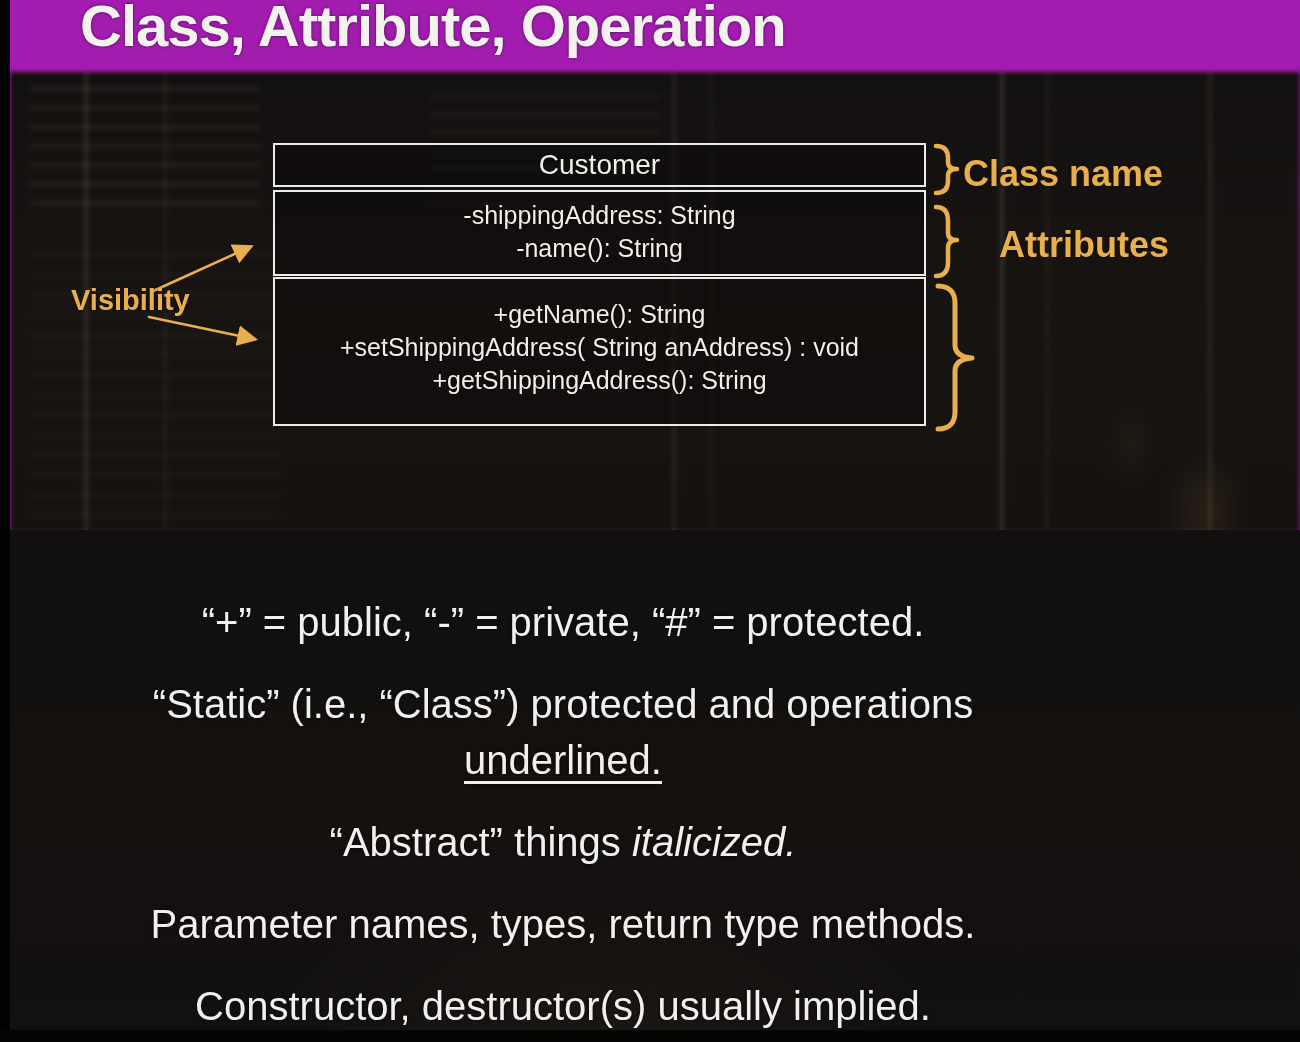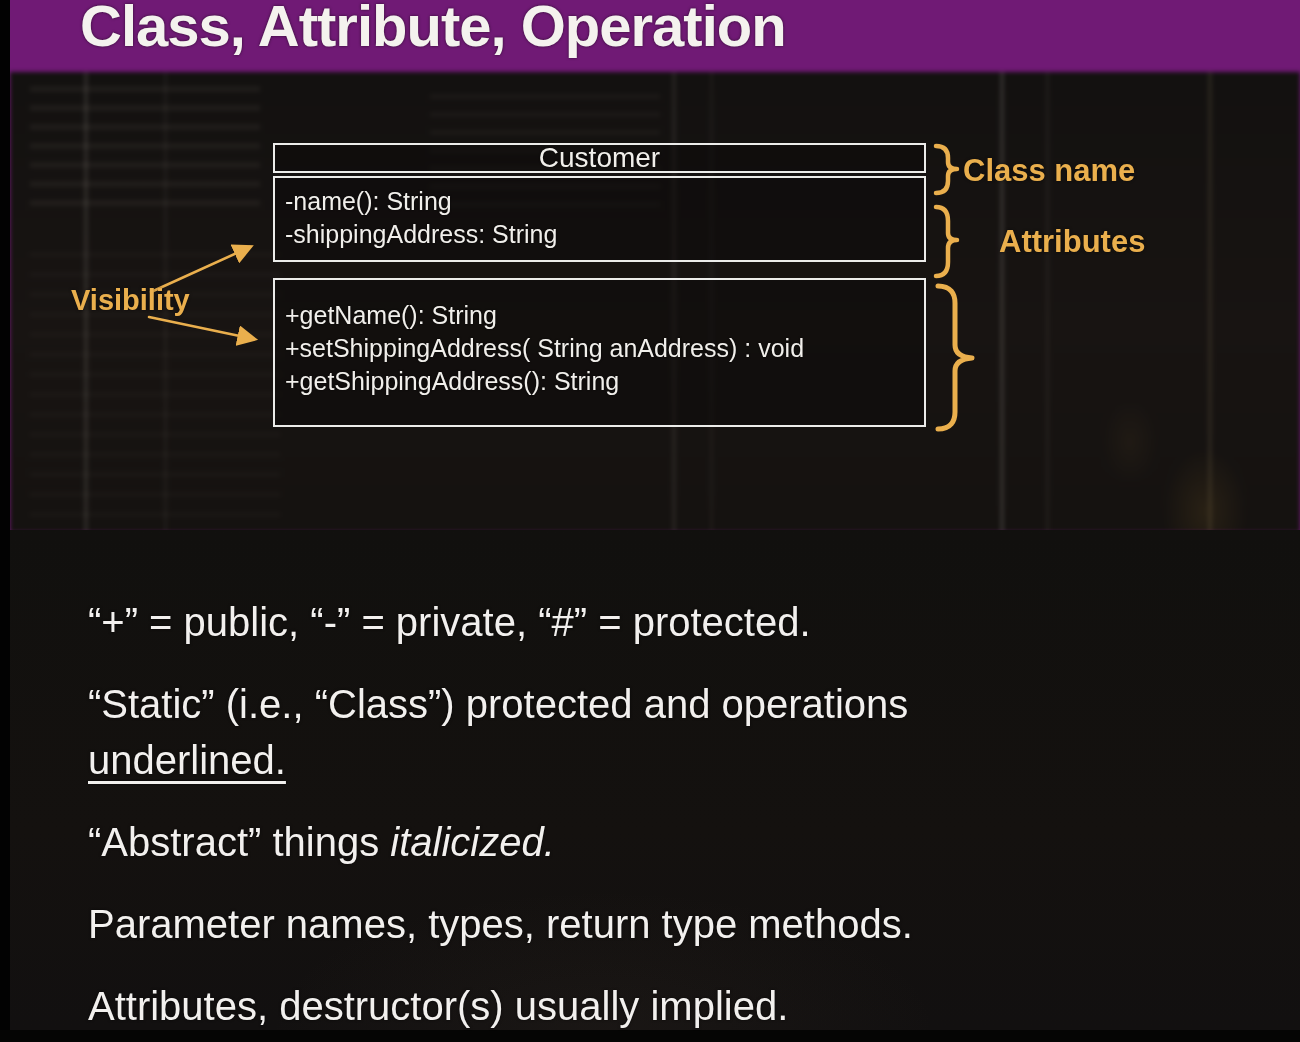--- a/index.html
+++ b/index.html
@@ -1,20 +1,21 @@
 <!DOCTYPE html>
 <html style="--accent: #eaaf4d; --text: #f2f0ec; --background: #0d0b0a;"><head>
 <meta charset="utf-8">
 <style>
   html,body{margin:0;padding:0;background:#000;}
   .slide{
     position:relative;width:1300px;height:1042px;overflow:hidden;
-    background:#701a75;
+    background:#a21caf;
     font-family:"Liberation Sans","DejaVu Sans",sans-serif;
     color:var(--text,#f2f0ec);
+    text-align:center;
   }
   
   .bg-band{
     position:absolute;left:10px;right:0;top:72px;height:460px;
     background:
       
       radial-gradient(60px 90px at 1195px 440px, rgba(214,160,60,0.10), transparent 70%),
       radial-gradient(40px 60px at 1120px 370px, rgba(180,140,70,0.06), transparent 70%),
       
       linear-gradient(rgba(185,178,168,0.14),rgba(185,178,168,0.14)) 74px 0/4px 100% no-repeat,
@@ -49,30 +50,30 @@
   }
 
   
   .uml{position:absolute;left:273px;top:143px;width:653px;}
   .uml-compartment{
     box-sizing:border-box;border:2px solid #ececea;
     background:rgba(10,9,8,0.45);
     font-size:25px;color:#f1efeb;text-shadow:0 0 2px rgba(0,0,0,.7);
   }
   .uml-name{
-    height:30px;display:flex;align-items:center;justify-content:center;
+    height:44px;display:flex;align-items:center;justify-content:center;
     font-size:28px;
   }
   .uml-attrs{margin-top:3px;padding:7px 10px 9px 10px;line-height:33px;min-height:86px;}
-  .uml-ops{margin-top:16px;padding:19px 10px 9px 10px;line-height:33px;min-height:149px;}
+  .uml-ops{margin-top:1px;padding:19px 10px 9px 10px;line-height:33px;min-height:149px;}
   .uml-line{white-space:pre;}
 
   
   .callout{
-    position:absolute;font-weight:700;font-size:31px;color:var(--accent,#eaaf4d);
+    position:absolute;font-weight:700;font-size:36px;color:var(--accent,#eaaf4d);
     text-shadow:0 0 3px rgba(0,0,0,.5);white-space:nowrap;
   }
   .co-visibility{left:27px;top:284px;font-size:29px;margin-left:44px;}
   .co-classname{left:963px;top:153px;}
   .co-attributes{left:971px;top:224px;margin-left:28px;}
   .co-operations{left:983px;top:342px;}
 
   
   .overlay{position:absolute;left:0;top:0;pointer-events:none;}
   .overlay .stroke{stroke:var(--accent,#eaaf4d);fill:none;stroke-linecap:round;stroke-linejoin:round;}
@@ -96,23 +97,23 @@
   <div class="bg-lower"></div>
   <div class="edge-left"></div>
   <div class="edge-bottom"></div>
 
   <h1 class="title">Class, Attribute, Operation</h1>
 
   <div class="uml">
     <div class="uml-compartment uml-name">Customer</div>
     <div class="uml-compartment uml-attrs">
 
+        <div class="uml-line">-shippingAddress: String</div>
+
         <div class="uml-line">-name(): String</div>
-
-        <div class="uml-line">-shippingAddress: String</div>
       </div>
     <div class="uml-compartment uml-ops">
 
         <div class="uml-line">+getName(): String</div>
 
 
         <div class="uml-line">+setShippingAddress( String anAddress) : void</div>
 
         <div class="uml-line">+getShippingAddress(): String</div>
       </div>
@@ -138,16 +139,16 @@
   <div class="notes">
 
       <p class="note"><span>“+” = public, “-” = private, “#” = protected.</span></p>
 
       <p class="note"><span>“Static” (i.e., “Class”) protected and operations</span><br><span class="underline">underlined.</span></p>
 
       <p class="note"><span>“Abstract” things </span><span class="italic">italicized.</span></p>
 
       <p class="note"><span>Parameter names, types, return type methods.</span></p>
 
-      <p class="note"><span>Attributes, destructor(s) usually implied.</span></p>
+      <p class="note"><span>Constructor, destructor(s) usually implied.</span></p>
     </div>
 
 </div>
 
 </body></html>

